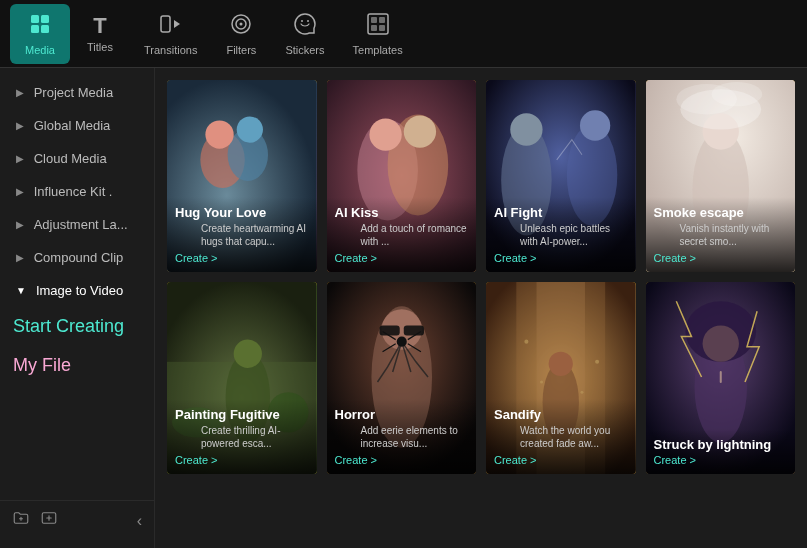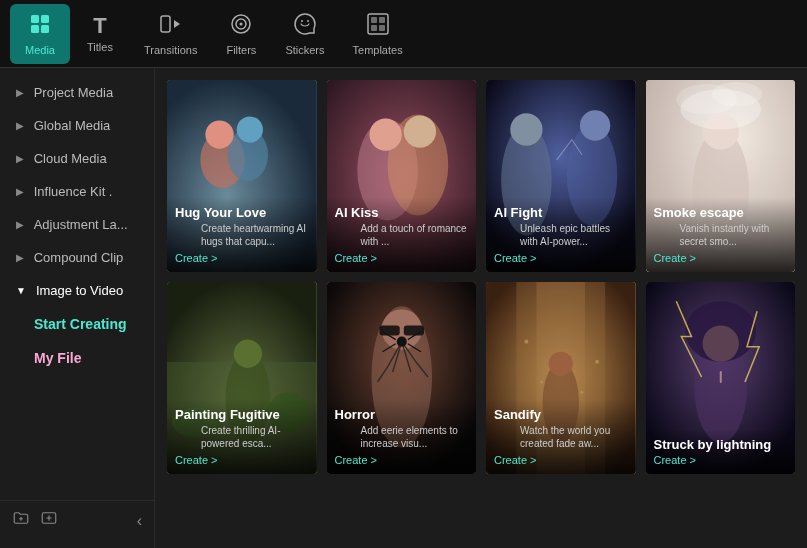--- a/index.html
+++ b/index.html
@@ -71,23 +71,22 @@
       cursor: pointer;
       gap: 8px;
     }
     .sidebar-item.active-parent { color: #fff; }
     .sidebar-item .chevron {
       font-size: 10px;
       color: #888;
       margin-right: 2px;
     }
     .sidebar-item.sub {
-      padding-left: 34px;
-      font-size: 14px;
-      font-weight: bold;
+      padding-left: 13px;
+      font-size: 18px;
     }
     .sidebar-item.sub.active {
       color: #4de8d0;
     }
     .sidebar-item.sub.plain { color: #f9a8d4; }
 
     .sidebar-bottom {
       margin-top: auto;
       padding: 8px 12px;
       display: flex;

